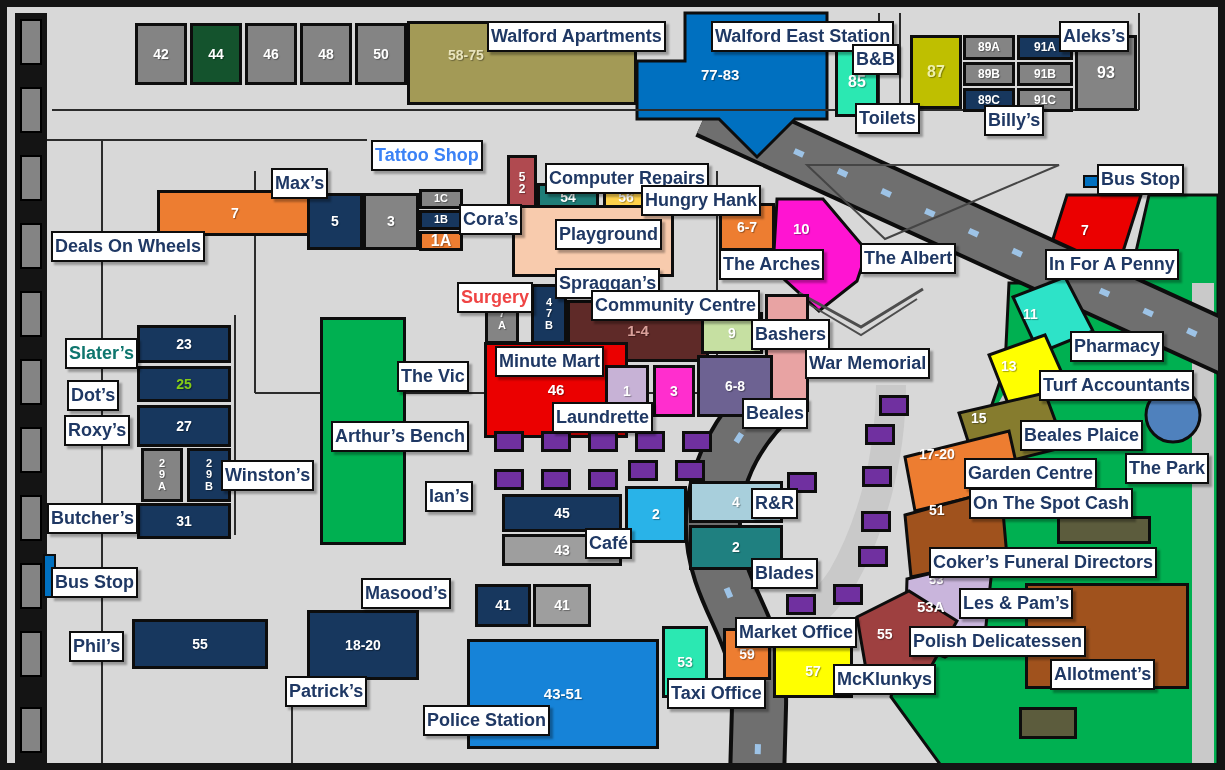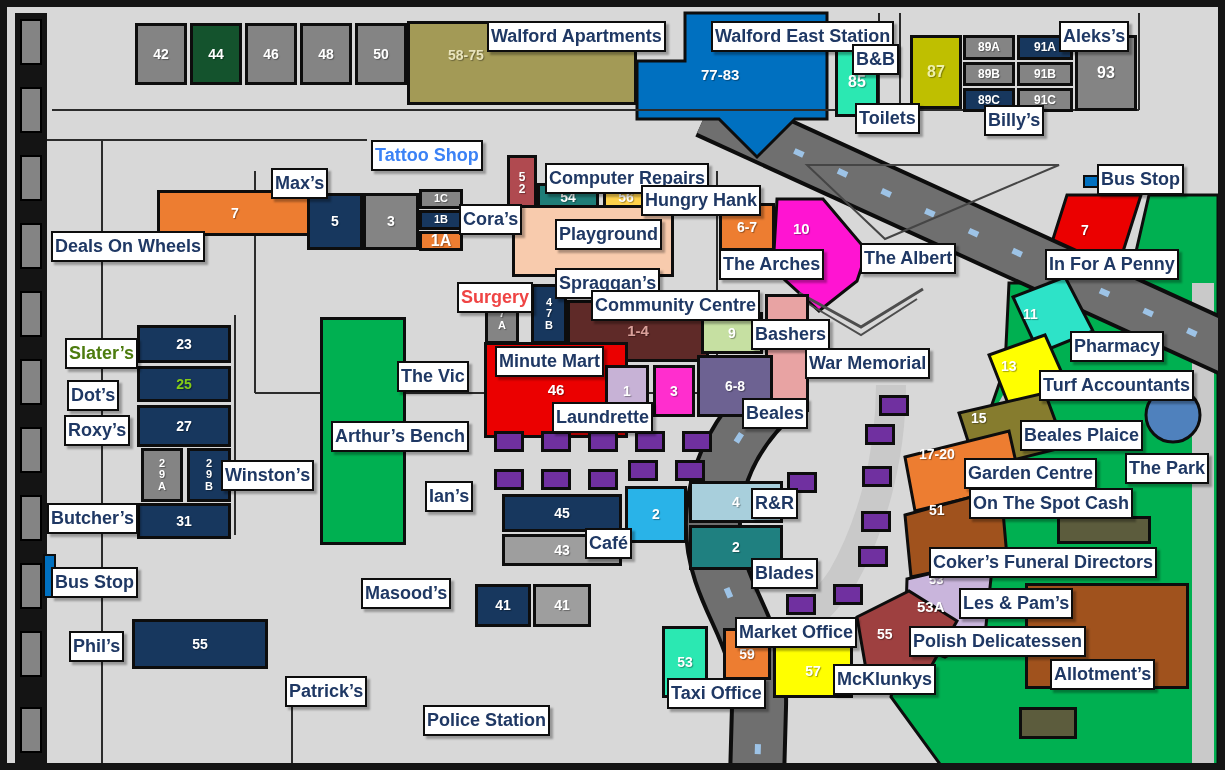--- a/index.html
+++ b/index.html
@@ -136,20 +136,22 @@
     <div class="bldg" style="left: 130px; top: 496px; width: 94px; height: 36px; font-size: 14px; background: rgb(23, 55, 94); color: rgb(255, 255, 255);">31</div>
     <div class="bldg" style="left: 313px; top: 310px; width: 86px; height: 228px; font-size: 14px; background: rgb(0, 176, 81); color: rgb(255, 255, 255);"></div>
     <div class="bldg" style="left: 495px; top: 487px; width: 120px; height: 38px; font-size: 14px; background: rgb(23, 55, 94); color: rgb(255, 255, 255);">45</div>
     <div class="bldg" style="left: 495px; top: 527px; width: 120px; height: 32px; font-size: 14px; background: rgb(158, 158, 158); color: rgb(255, 255, 255);">43</div>
     <div class="bldg" style="left: 618px; top: 479px; width: 62px; height: 57px; font-size: 14px; background: rgb(41, 179, 232); color: rgb(255, 255, 255);">2</div>
     <div class="bldg" style="left: 682px; top: 474px; width: 94px; height: 42px; font-size: 14px; background: rgb(168, 207, 220); color: rgb(255, 255, 255);">4</div>
     <div class="bldg" style="left: 682px; top: 518px; width: 94px; height: 45px; font-size: 14px; background: rgb(31, 128, 128); color: rgb(255, 255, 255);">2</div>
     <div class="bldg" style="left: 468px; top: 577px; width: 56px; height: 43px; font-size: 14px; background: rgb(23, 55, 94); color: rgb(255, 255, 255);">41</div>
     <div class="bldg" style="left: 526px; top: 577px; width: 58px; height: 43px; font-size: 14px; background: rgb(158, 158, 158); color: rgb(255, 255, 255);">41</div>
     <div class="bldg" style="left: 125px; top: 612px; width: 136px; height: 50px; font-size: 14px; background: rgb(23, 55, 94); color: rgb(255, 255, 255);">55</div>
+    <div class="bldg" style="left: 300px; top: 603px; width: 112px; height: 70px; font-size: 14px; background: rgb(23, 55, 94); color: rgb(255, 255, 255);">18-20</div>
+    <div class="bldg" style="left: 460px; top: 632px; width: 192px; height: 110px; font-size: 15px; background: rgb(22, 131, 216); color: rgb(255, 255, 255);">43-51</div>
     <div class="bldg" style="left: 655px; top: 619px; width: 46px; height: 72px; font-size: 14px; background: rgb(43, 232, 178); color: rgb(255, 255, 255);">53</div>
     <div class="bldg" style="left: 716px; top: 621px; width: 48px; height: 52px; font-size: 14px; background: rgb(237, 125, 49); color: rgb(255, 255, 255);">59</div>
     <div class="bldg" style="left: 766px; top: 637px; width: 80px; height: 54px; font-size: 14px; background: rgb(255, 255, 0); color: rgb(255, 255, 255);">57</div>
     <div class="bldg" style="left: 1018px; top: 576px; width: 164px; height: 106px; font-size: 14px; background: rgb(160, 82, 29); color: rgb(255, 255, 255);"></div>
     <div class="bldg" style="left: 1050px; top: 509px; width: 94px; height: 28px; font-size: 14px; background: rgb(92, 92, 61); color: rgb(255, 255, 255);"></div>
     <div class="bldg" style="left: 1012px; top: 700px; width: 58px; height: 32px; font-size: 14px; background: rgb(92, 92, 61); color: rgb(255, 255, 255);"></div>
     <div class="txt" style="left: 694px; top: 60px; font-size: 15px; color: rgb(255, 255, 255);">77-83</div>
     <div class="txt" style="left: 786px; top: 214px; font-size: 15px; color: rgb(255, 255, 255);">10</div>
     <div class="txt" style="left: 1074px; top: 216px; font-size: 14px; color: rgb(255, 255, 255);">7</div>
     <div class="txt" style="left: 1016px; top: 300px; font-size: 14px; color: rgb(255, 255, 255);">11</div>
@@ -207,21 +209,21 @@
     <div class="maplabel" style="color: rgb(31, 56, 100); left: 390px; top: 354px;">The Vic</div>
     <div class="maplabel" style="color: rgb(31, 56, 100); left: 488px; top: 339px;">Minute Mart</div>
     <div class="maplabel" style="color: rgb(31, 56, 100); left: 545px; top: 395px;">Laundrette</div>
     <div class="maplabel" style="color: rgb(31, 56, 100); left: 735px; top: 391px;">Beales</div>
     <div class="maplabel" style="color: rgb(31, 56, 100); left: 1013px; top: 413px;">Beales Plaice</div>
     <div class="maplabel" style="color: rgb(31, 56, 100); left: 1118px; top: 446px;">The Park</div>
     <div class="maplabel" style="color: rgb(31, 56, 100); left: 957px; top: 451px;">Garden Centre</div>
     <div class="maplabel" style="color: rgb(31, 56, 100); left: 962px; top: 481px;">On The Spot Cash</div>
     <div class="maplabel" style="color: rgb(31, 56, 100); left: 324px; top: 414px;">Arthur’s Bench</div>
     <div class="maplabel" style="color: rgb(31, 56, 100); left: 214px; top: 453px;">Winston’s</div>
-    <div class="maplabel" style="color: #4d7c0f; left: 58px; top: 331px; text-align: right;">Slater’s</div>
+    <div class="maplabel" style="color: #0f766e; left: 58px; top: 331px; text-align: right;">Slater’s</div>
     <div class="maplabel" style="color: rgb(31, 56, 100); left: 60px; top: 373px;">Dot’s</div>
     <div class="maplabel" style="color: rgb(31, 56, 100); left: 57px; top: 408px;">Roxy’s</div>
     <div class="maplabel" style="color: rgb(31, 56, 100); left: 40px; top: 496px;">Butcher’s</div>
     <div class="maplabel" style="color: rgb(31, 56, 100); left: 418px; top: 474px;">Ian’s</div>
     <div class="maplabel" style="color: rgb(31, 56, 100); left: 578px; top: 521px;">Café</div>
     <div class="maplabel" style="color: rgb(31, 56, 100); left: 744px; top: 481px;">R&amp;R</div>
     <div class="maplabel" style="color: rgb(31, 56, 100); left: 744px; top: 551px;">Blades</div>
     <div class="maplabel" style="color: rgb(31, 56, 100); left: 922px; top: 540px;">Coker’s Funeral Directors</div>
     <div class="maplabel" style="color: rgb(31, 56, 100); left: 952px; top: 581px;">Les &amp; Pam’s</div>
     <div class="maplabel" style="color: rgb(31, 56, 100); left: 902px; top: 619px;">Polish Delicatessen</div>

